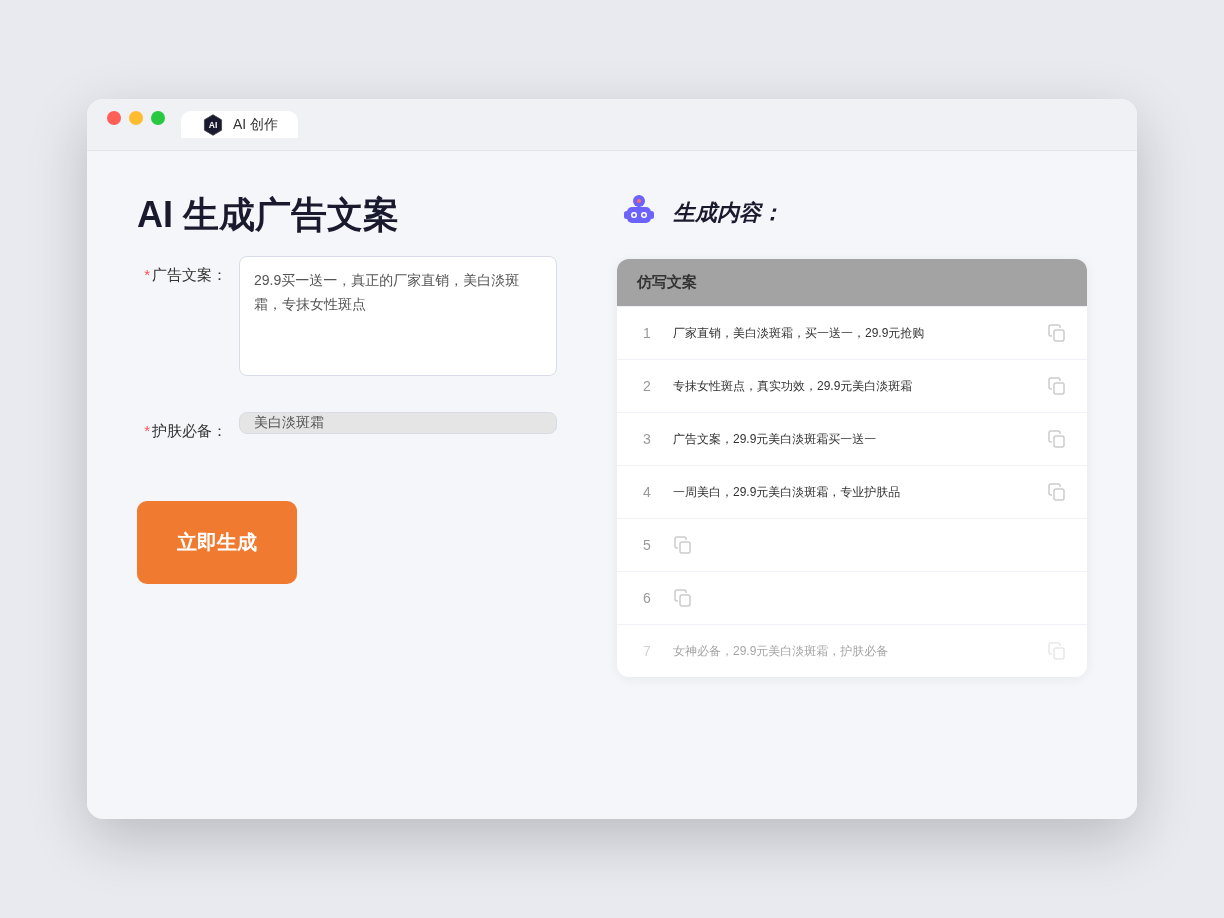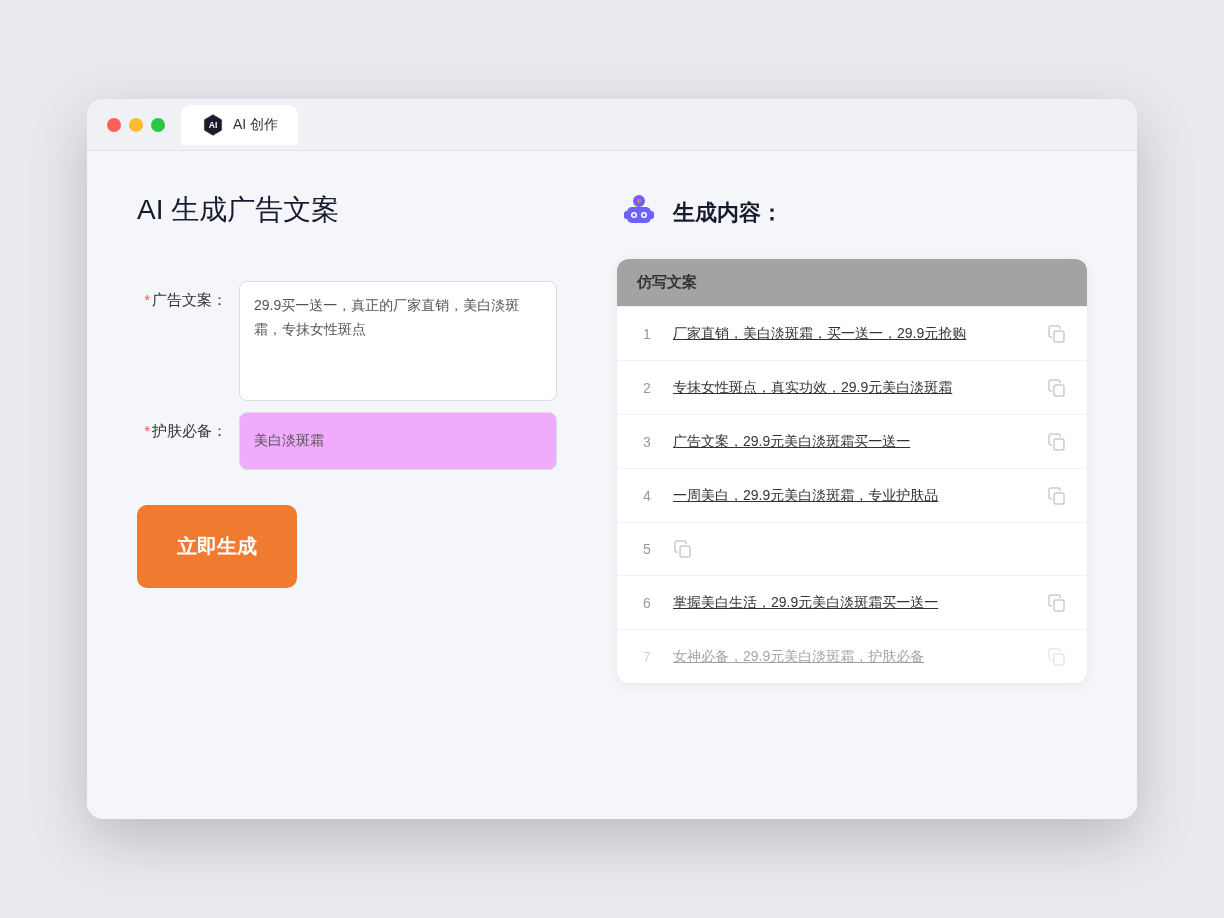--- a/index.html
+++ b/index.html
@@ -19,21 +19,20 @@
       border-radius: 16px;
       box-shadow: 0 20px 60px rgba(0,0,0,0.2);
       overflow: hidden;
       position: relative;
     }
 
     .title-bar {
       background: #f0f1f5;
       height: 52px;
       display: flex;
-      align-items: center;
       padding: 12px 20px;
       border-bottom: 1px solid #e2e4ea;
       gap: 16px;
     }
 
     .traffic-lights {
       display: flex;
       gap: 8px;
     }
 
@@ -71,30 +70,30 @@
       background: #f5f6fa;
       min-height: 660px;
     }
 
     
     .left-panel {
       flex: 0 0 420px;
     }
 
     .page-title {
-      font-size: 28px;
-      font-weight: 400;
+      font-size: 36px;
+      font-weight: 700;
       color: #1a1a2e;
-      margin-bottom: 52px;
+      margin-bottom: 16px;
     }
 
     .form-group {
       display: flex;
       align-items: flex-start;
-      margin-bottom: 11px;
+      margin-bottom: 36px;
       gap: 12px;
     }
 
     .form-label {
       font-size: 15px;
       color: #333;
       white-space: nowrap;
       padding-top: 10px;
       min-width: 90px;
       text-align: right;
@@ -102,24 +101,24 @@
 
     .required-star {
       color: #ff4d4f;
       margin-right: 2px;
     }
 
     .form-input {
       flex: 1;
       border: 1.5px solid #d9dce6;
       border-radius: 8px;
-      padding: 20px 14px;
+      padding: 2px 14px;
       font-size: 14px;
       color: #555;
-      background: #f0abfc;
+      background: #e5e5e5;
       outline: none;
       font-family: inherit;
     }
 
     .form-textarea {
       flex: 1;
       border: 1.5px solid #d9dce6;
       border-radius: 8px;
       padding: 12px 14px;
       font-size: 14px;
@@ -160,20 +159,21 @@
 
     .robot-icon {
       width: 44px;
       height: 44px;
     }
 
     .result-title {
       font-size: 22px;
       font-weight: 600;
       color: #1a1a2e;
+      font-style: italic;
     }
 
     .result-table {
       background: white;
       border-radius: 12px;
       overflow: hidden;
       box-shadow: 0 2px 12px rgba(0,0,0,0.06);
     }
 
     .table-header {
@@ -203,24 +203,23 @@
 
     .row-num {
       font-size: 14px;
       color: #999;
       min-width: 20px;
       text-align: center;
     }
 
     .row-text {
       flex: 1;
-      font-size: 14px;
+      font-size: 12px;
       color: #333;
       line-height: 1.5;
-      text-decoration: underline;
     }
 
     .copy-icon {
       width: 20px;
       height: 20px;
       cursor: pointer;
       opacity: 0.5;
       flex-shrink: 0;
     }
   </style>
@@ -328,21 +327,20 @@
   </div>
             <div class="table-row">
     <span class="row-num">5</span>
     <svg class="copy-icon" viewBox="0 0 20 20" fill="none" xmlns="http://www.w3.org/2000/svg">
       <rect x="7" y="7" width="10" height="11" rx="2" stroke="#999" stroke-width="1.5"></rect>
       <path d="M5 13H4a2 2 0 0 1-2-2V4a2 2 0 0 1 2-2h7a2 2 0 0 1 2 2v1" stroke="#999" stroke-width="1.5" fill="none"></path>
     </svg>
   </div>
             <div class="table-row">
     <span class="row-num">6</span>
-    <span class="row-text">掌握美白生活，29.9元美白淡斑霜买一送一</span>
     <svg class="copy-icon" viewBox="0 0 20 20" fill="none" xmlns="http://www.w3.org/2000/svg">
       <rect x="7" y="7" width="10" height="11" rx="2" stroke="#999" stroke-width="1.5"></rect>
       <path d="M5 13H4a2 2 0 0 1-2-2V4a2 2 0 0 1 2-2h7a2 2 0 0 1 2 2v1" stroke="#999" stroke-width="1.5" fill="none"></path>
     </svg>
   </div>
             <div class="table-row dimmed">
     <span class="row-num">7</span>
     <span class="row-text">女神必备，29.9元美白淡斑霜，护肤必备</span>
     <svg class="copy-icon" viewBox="0 0 20 20" fill="none" xmlns="http://www.w3.org/2000/svg">
       <rect x="7" y="7" width="10" height="11" rx="2" stroke="#999" stroke-width="1.5"></rect>

